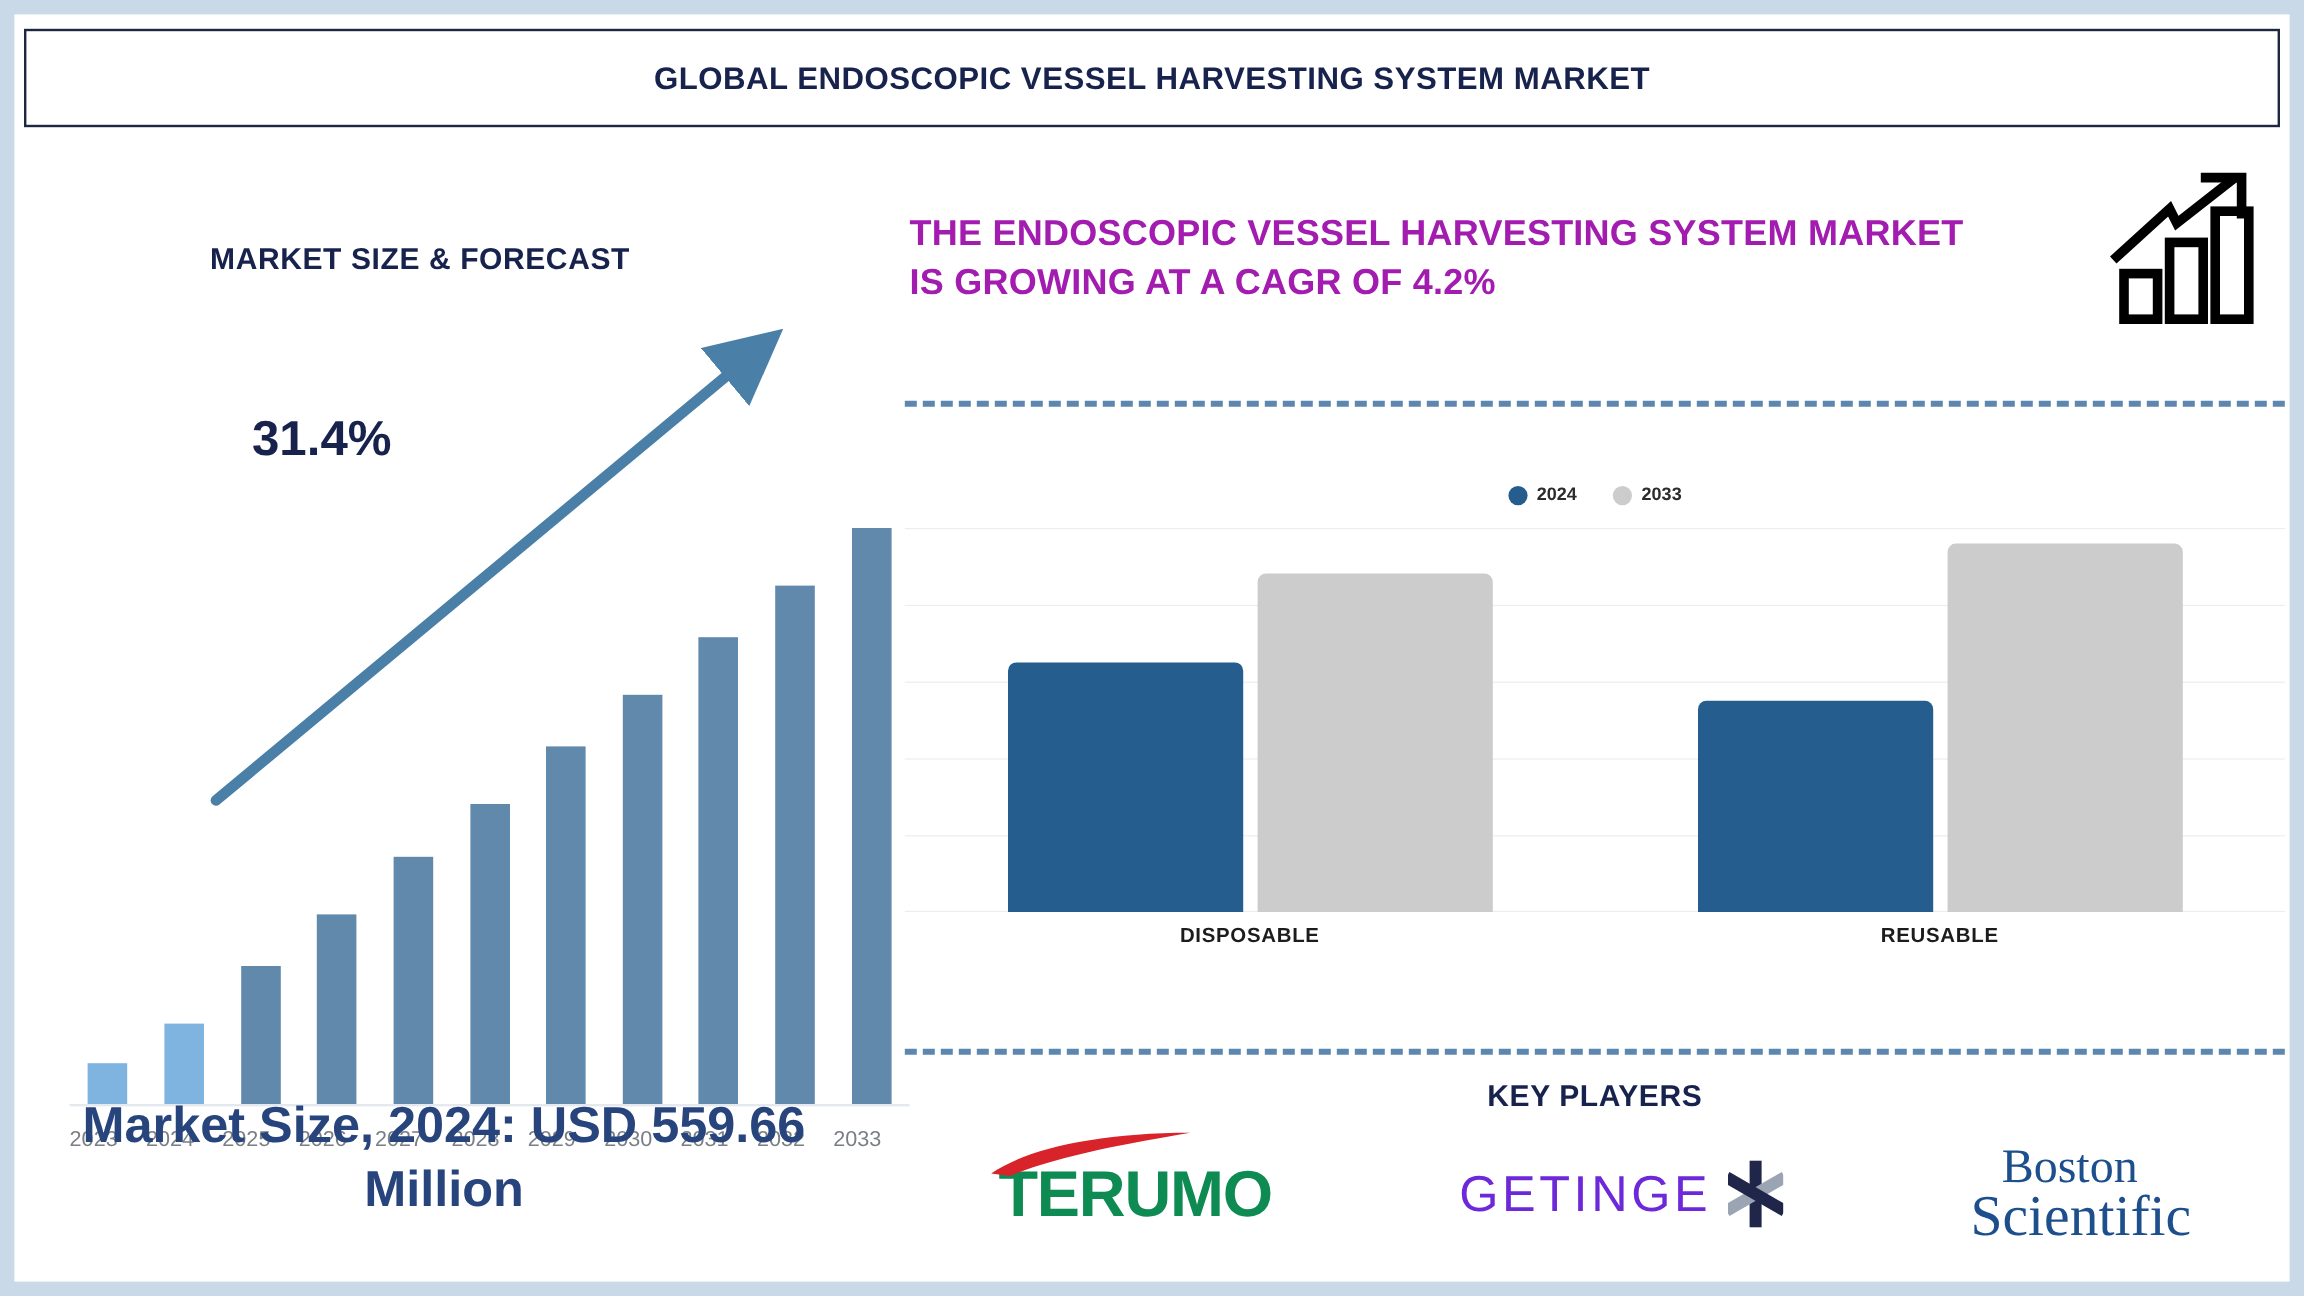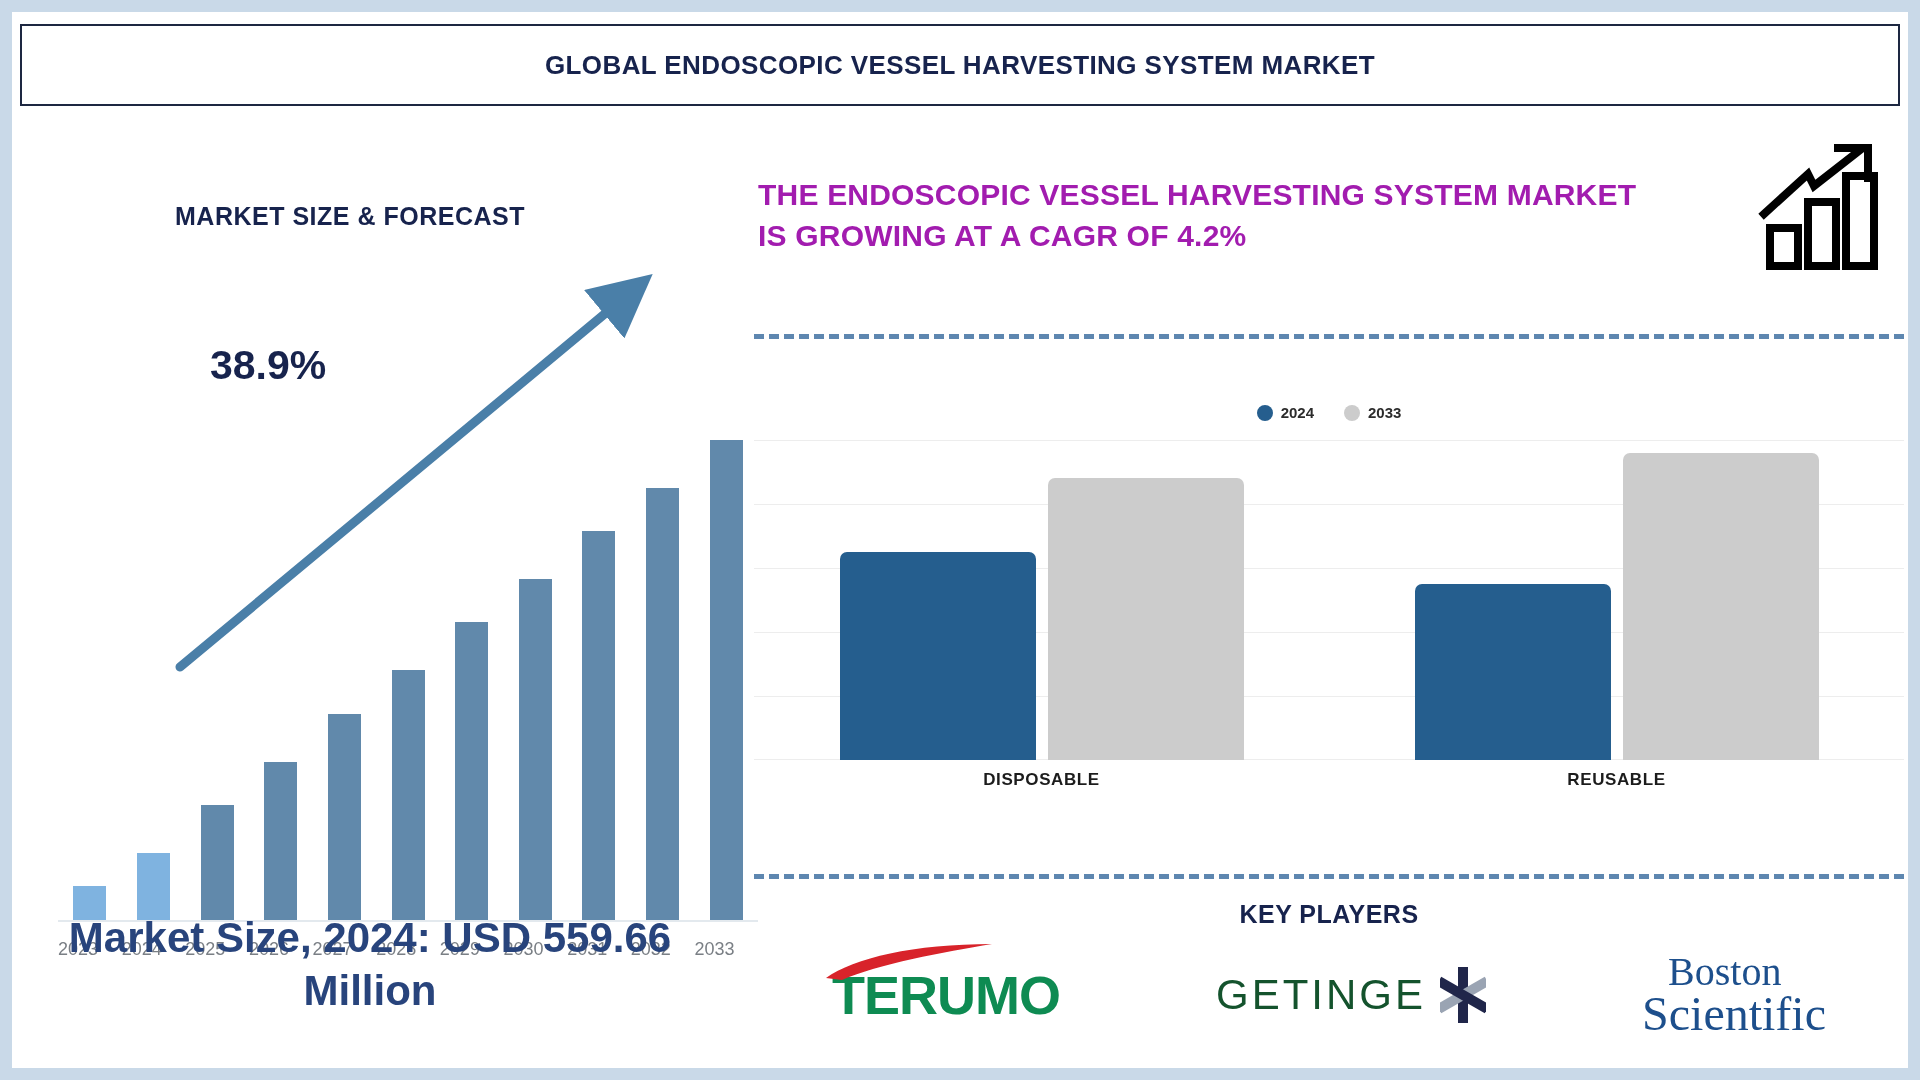--- a/index.html
+++ b/index.html
@@ -217,21 +217,21 @@
     letter-spacing: -1px;
     color: #0e8b52;
     font-family: "Liberation Sans", sans-serif;
   }
   .logo-getinge {
     display: flex; align-items: center; gap: 14px;
   }
   .getinge-word {
     font-size: 42px; font-weight: normal;
     letter-spacing: 3px;
-    color: #14532d;
+    color: #6d28d9;
   }
   .getinge-mark { width: 46px; height: 56px; }
   .logo-boston {
     color: #1d4f8c;
     font-family: "Liberation Serif", serif;
     text-align: center;
     line-height: 0.96;
   }
   .boston-line1 { font-size: 40px; display: block; text-align: left; padding-left: 26px;}
   .boston-line2 { font-size: 48px; display: block; }
@@ -251,21 +251,21 @@
 
     <svg class="arrow-svg" viewBox="0 0 500 450">
       <defs>
         <marker id="ah" markerWidth="7" markerHeight="7" refX="3" refY="3.5" orient="auto">
           <path d="M0,0 L7,3.5 L0,7 z" fill="#4a7fa8"></path>
         </marker>
       </defs>
       <line x1="10" y1="400" x2="455" y2="30" stroke="#4a7fa8" stroke-width="9" stroke-linecap="round" marker-end="url(#ah)"></line>
     </svg>
 
-    <div class="cagr-left">38.9%</div>
+    <div class="cagr-left">31.4%</div>
 
     <div class="left-chart">
       <div class="baseline"></div>
       <div class="plot-area">
         <div class="bar-col">
             <div class="bar light" style="height:7%"></div>
           </div>
         <div class="bar-col">
             <div class="bar light" style="height:14%"></div>
           </div>

